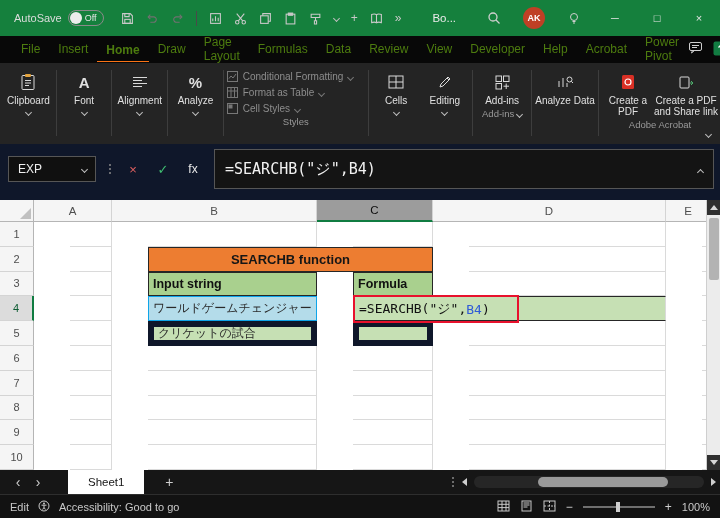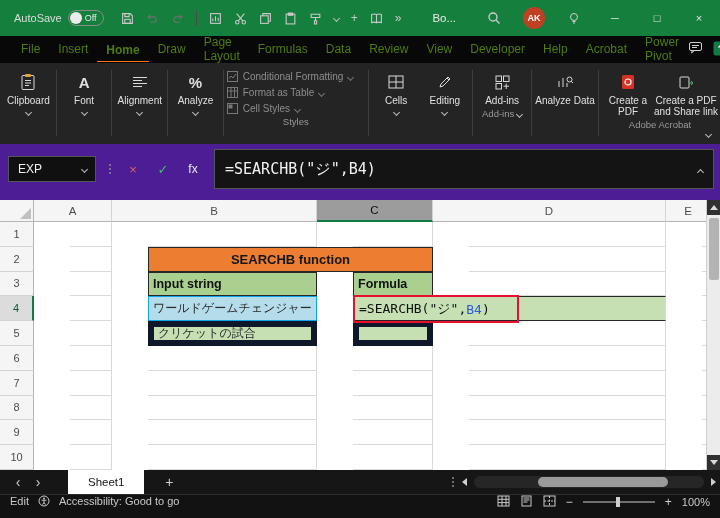--- a/index.html
+++ b/index.html
@@ -38,21 +38,21 @@
   .gsep { width:1px; background:#3d3d3d; margin:5px 3px 8px; }
   .rgroup { display:flex; flex-direction:column; }
   .styles-stack { display:flex; flex-direction:column; padding-top:6px; gap:5px; width:138px; }
   .srow { display:flex; align-items:center; gap:5px; font-size:10px; color:#8d8d8d; white-space:nowrap; }
   .srow .caret { border-color:#777; }
   .glabel { font-size:9.5px; color:#9a9a9a; height:15px; display:flex; align-items:center; justify-content:center; gap:3px; }
   .wide { width:64px; }
   .ribbon-collapse { position:absolute; right:9px; bottom:7px; }
 
   
-  .formulabar { height:56px; background:#4c1d95; display:flex; align-items:center; padding:2px 6px 8px 8px; gap:12px; flex:0 0 auto; }
+  .formulabar { height:56px; background:#0f172a; display:flex; align-items:center; padding:2px 6px 8px 8px; gap:12px; flex:0 0 auto; }
   .namebox { width:88px; height:26px; background:#101010; border:1px solid #565656; display:flex; align-items:center; color:#efefef; font-size:12px; padding-left:9px; position:relative; }
   .namebox .caret { position:absolute; right:8px; top:9px; }
   .vdots { display:flex; flex-direction:column; gap:2px; padding:0 1px; }
   .vdots i { width:2px; height:2px; background:#8a8a8a; border-radius:50%; }
   .fb-btn { width:18px; text-align:center; font-size:13px; }
   .fb-cancel { color:#e06060; }
   .fb-enter { color:#3fbf72; }
   .fb-fx { color:#e8e8e8; font-size:12px; }
   .fbox { flex:1; height:40px; background:#141414; border:1px solid #565656; display:flex; align-items:center; padding:0 24px 0 10px; color:#f2f2f2; font-family:"DejaVu Sans Mono", monospace; font-size:15px; position:relative; }
   .fbox .caret { position:absolute; right:10px; top:19px; }
@@ -88,21 +88,21 @@
   .sheet-tab { height:24px; background:#ffffff; color:#151515; font-size:11.5px; display:flex; align-items:center; padding:0 20px; margin-left:20px; }
   .add-sheet { margin-left:16px; font-size:14px; color:#cfcfcf; width:18px; text-align:center; }
   .tab-right { margin-left:auto; display:flex; align-items:center; gap:7px; padding-right:4px; }
   .htrack { width:230px; height:12px; background:#262626; position:relative; border-radius:6px; }
   .hthumb { position:absolute; left:64px; top:1px; width:130px; height:10px; background:#9a9a9a; border-radius:5px; }
   .harrow { width:0; height:0; }
   .harrow.left { border-top:4px solid transparent; border-bottom:4px solid transparent; border-right:5px solid #cfcfcf; }
   .harrow.right { border-top:4px solid transparent; border-bottom:4px solid transparent; border-left:5px solid #cfcfcf; }
 
   
-  .statusbar { height:24px; background:#121212; border-top:1px solid #2e2e2e; display:flex; align-items:flex-start; color:#c9c9c9; font-size:11px; padding:0 10px; gap:9px; flex:0 0 auto; }
+  .statusbar { height:24px; background:#121212; border-top:1px solid #2e2e2e; display:flex; align-items:center; color:#c9c9c9; font-size:11px; padding:0 10px; gap:9px; flex:0 0 auto; }
   .sb-right { margin-left:auto; display:flex; align-items:center; gap:10px; }
   .zoom-track { width:72px; height:2px; background:#6f6f6f; position:relative; }
   .zoom-thumb { position:absolute; left:33px; top:-4px; width:4px; height:10px; background:#cfcfcf; }
   .sb-zbtn { font-size:12px; color:#cfcfcf; }
 </style>
 </head>
 <body>
 
 <div class="app">
 

